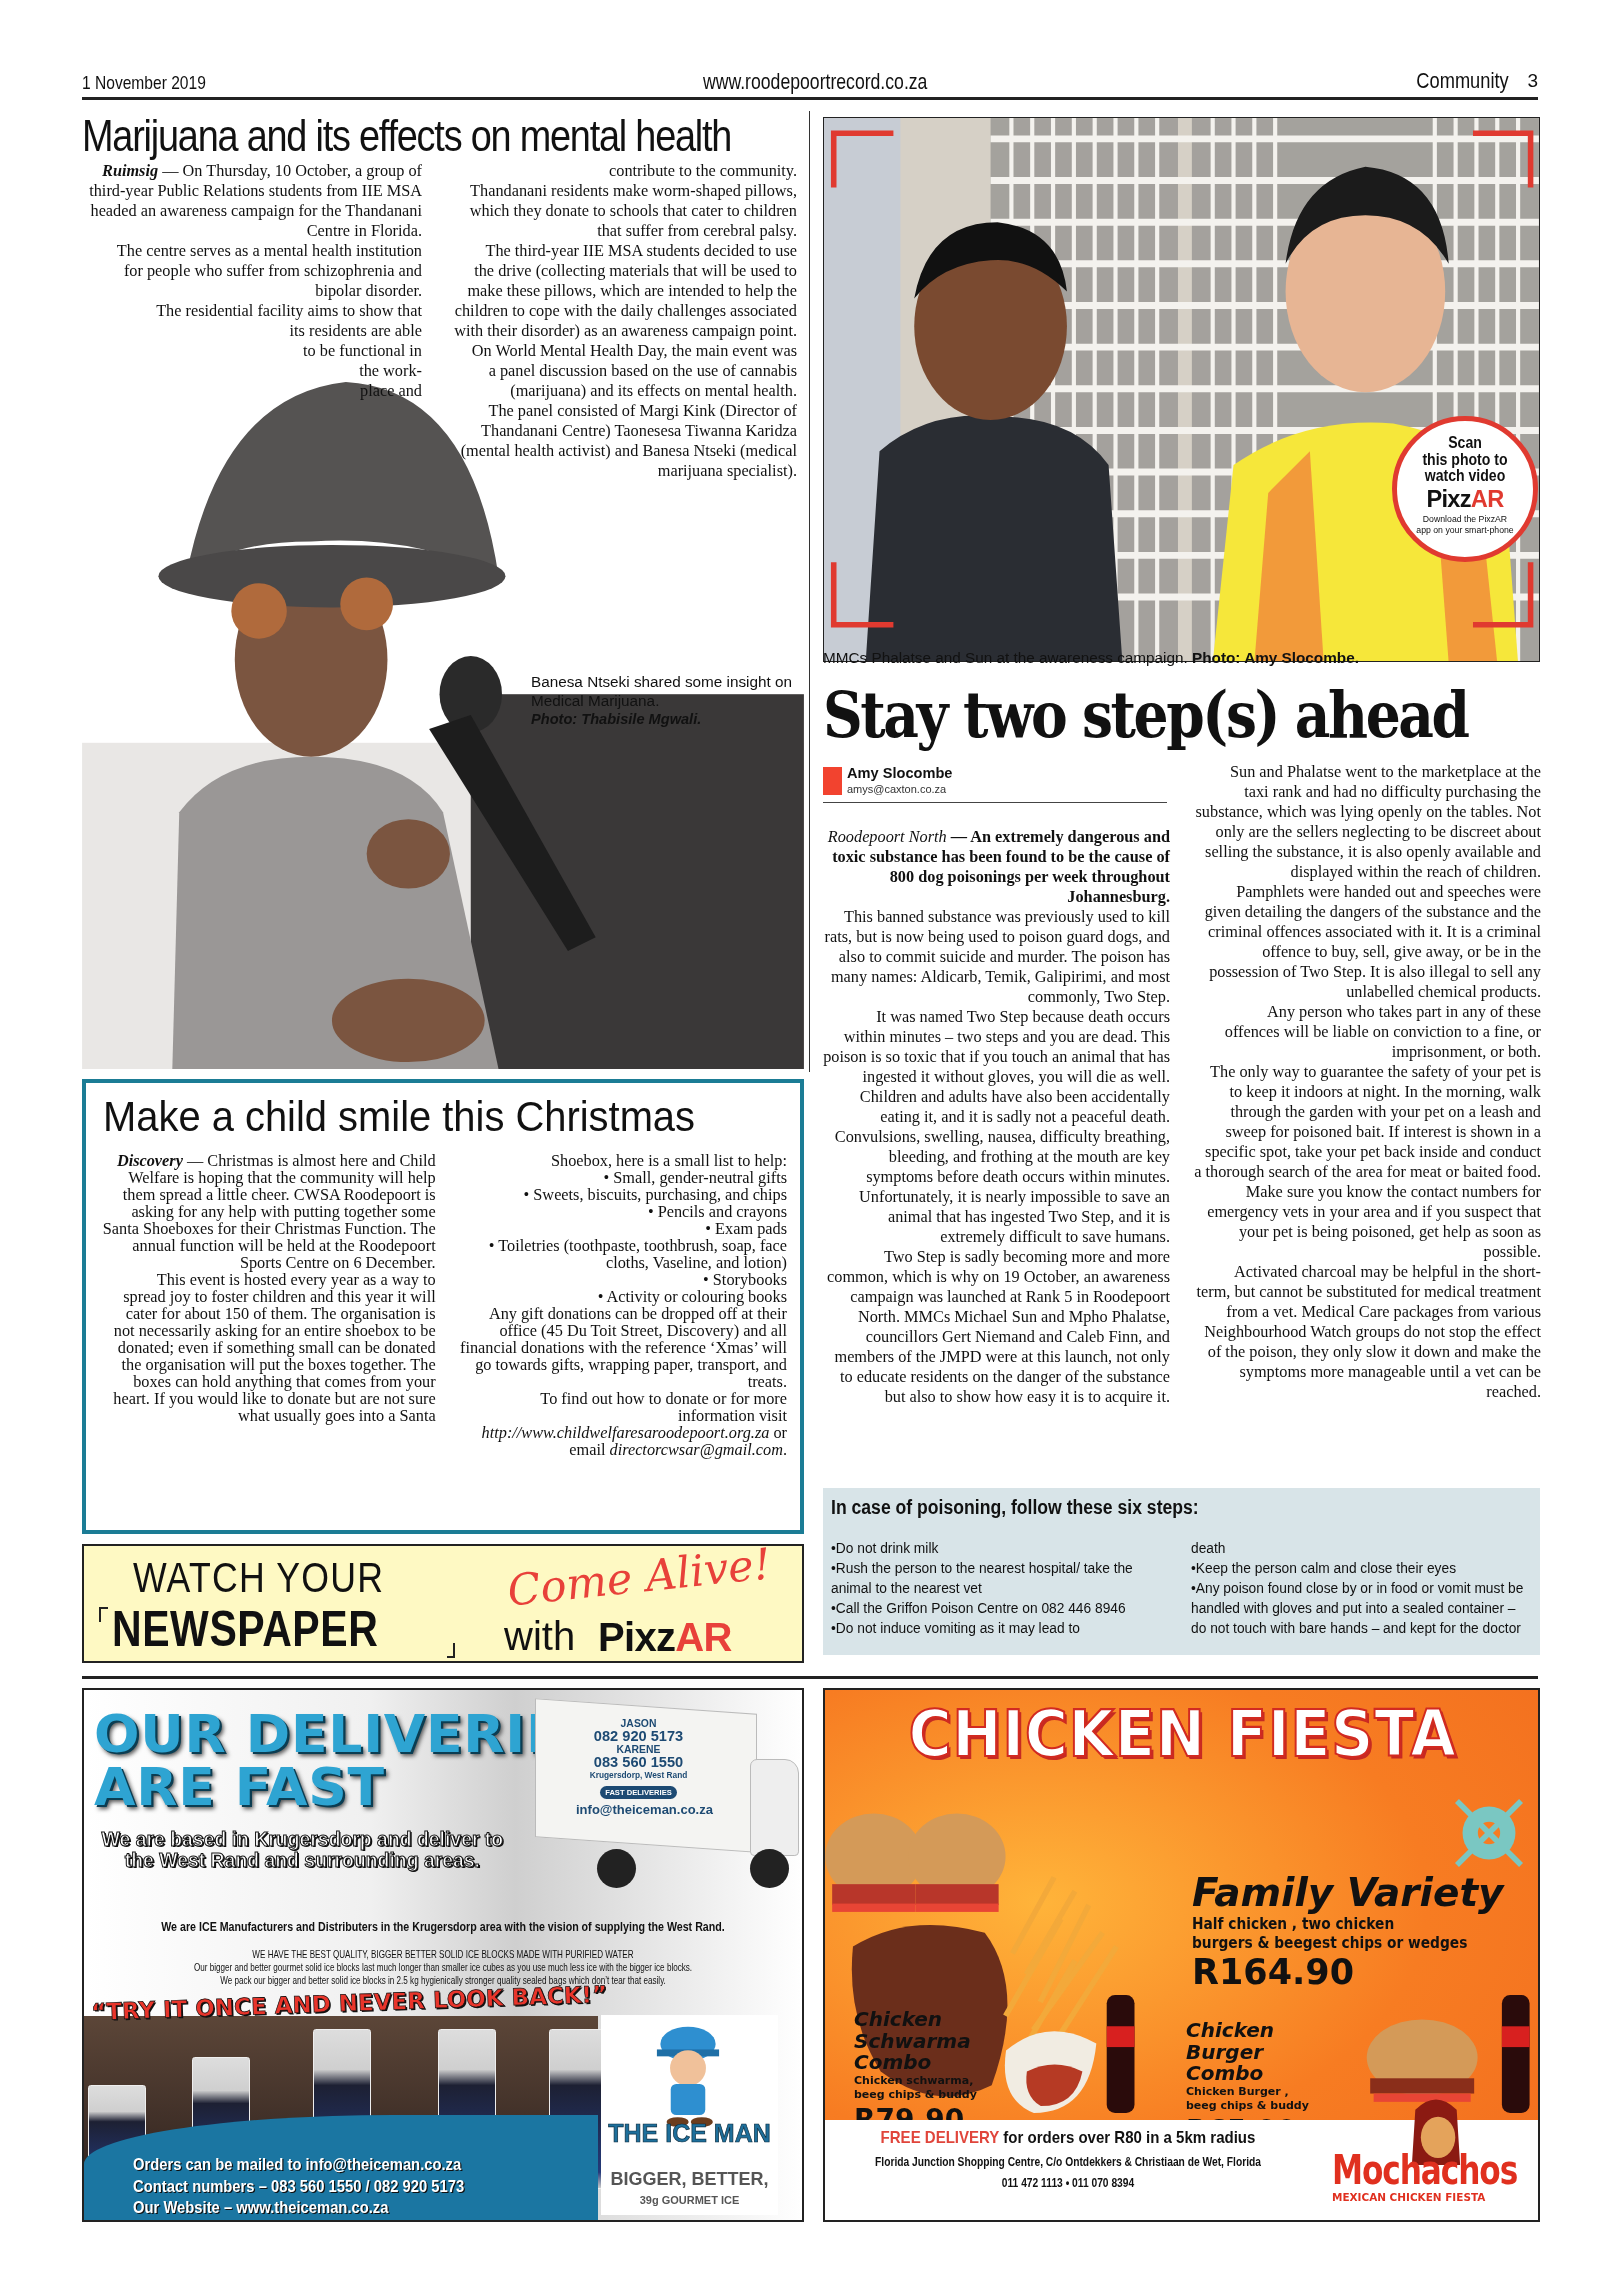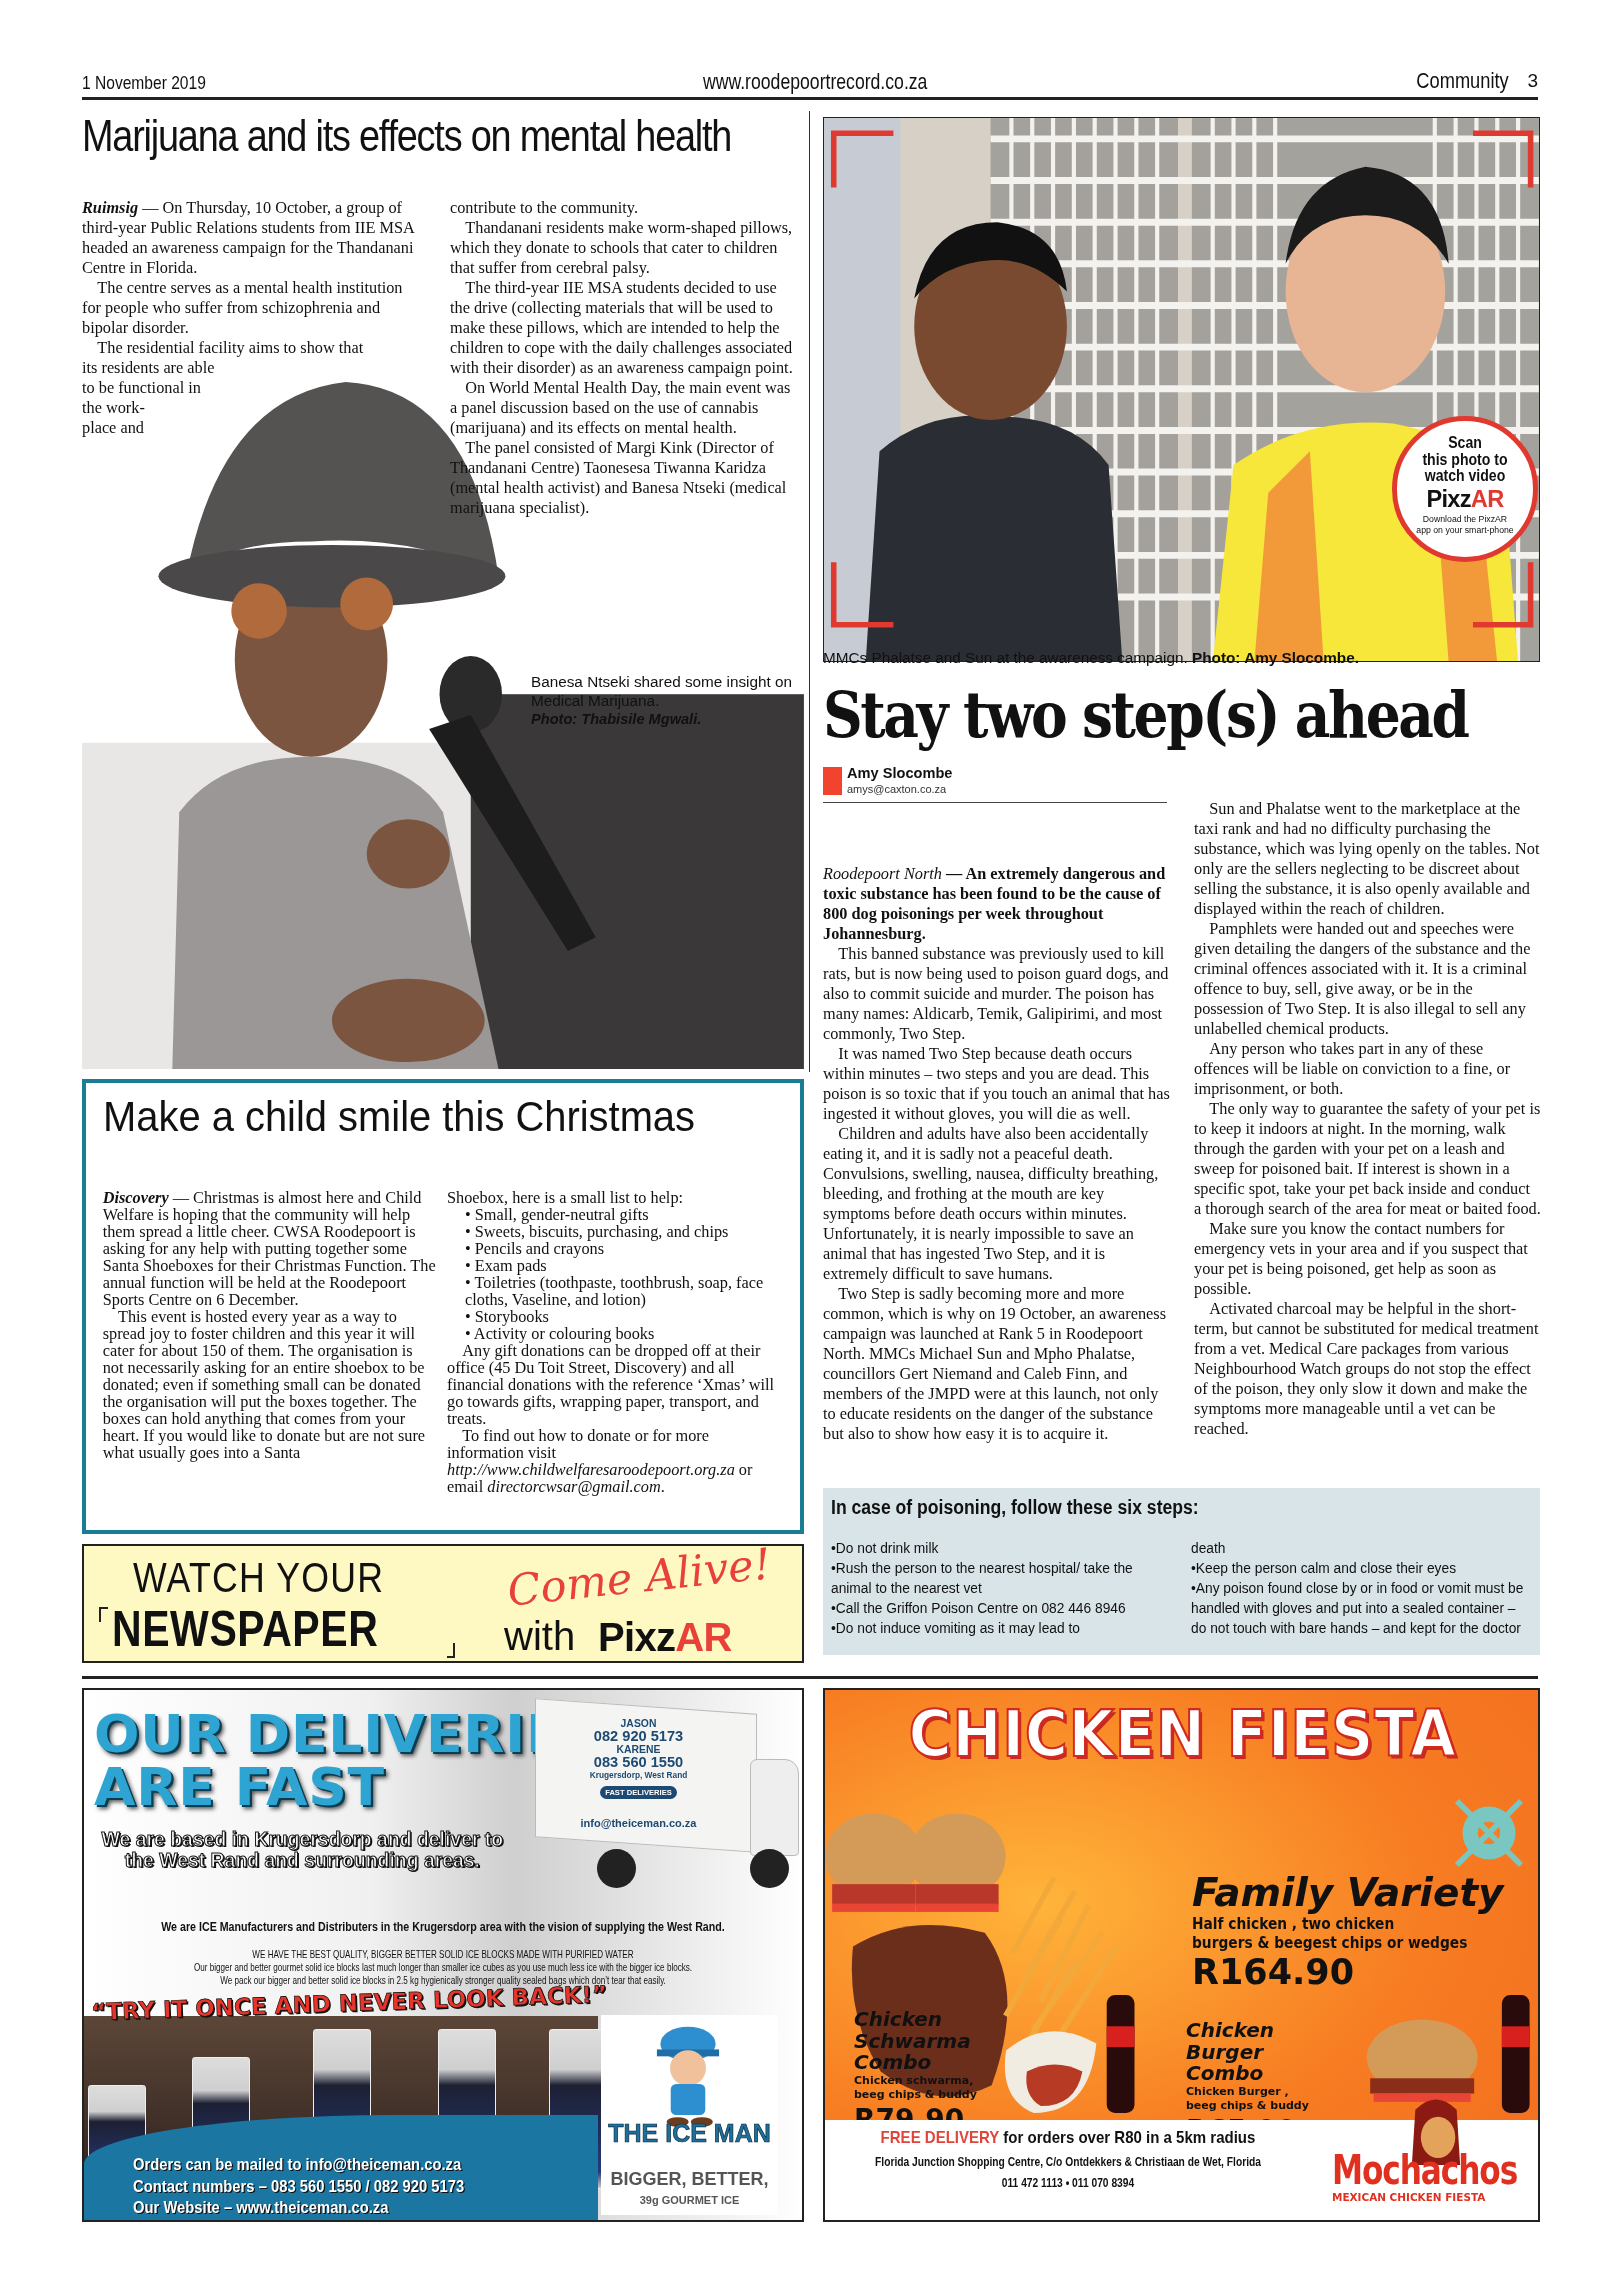--- a/index.html
+++ b/index.html
@@ -11,21 +11,21 @@
   .hdr { left: 82px; top: 69px; width: 1456px; height: 28px; font-family: "Liberation Sans", sans-serif; font-size: 19px; }
   .hdr .date { position: absolute; left: 0; top: 2.8px; transform: scaleX(0.82); transform-origin: left; }
   .hdr .url { position: absolute; left: 621px; top: 1.4px; font-size: 21.5px; transform: scaleX(0.82); transform-origin: left; }
   .hdr .section { position: absolute; right: 29px; top: 0; font-size: 21.5px; transform: scaleX(0.85); transform-origin: right; }
   .hdr .pg { position: absolute; right: 0; top: 1.4px; font-size: 19px; }
   .hdr-rule { left: 82px; top: 97px; width: 1456px; height: 2.8px; background: #222; }
 
   
   .h1 { left: 82px; top: 111px; width: 715px; font-family: "Liberation Sans", sans-serif; font-size: 44px; letter-spacing: -1.4px; transform: scaleX(0.86); transform-origin: left; white-space: nowrap; }
   .col-divider { left: 809px; top: 111px; width: 1.4px; height: 961px; background: #333; }
-  .body-text { font-size: 16.3px; line-height: 20px; text-align: left; margin-top: 37px; }
+  .body-text { font-size: 16.3px; line-height: 20px; text-align: right; }
   .body-text p { text-indent: 15.3px; }
   .body-text p.noindent { text-indent: 0; }
   .dateline { font-weight: bold; font-style: italic; }
 
   .photo1 { left: 82px; top: 368px; width: 722px; height: 701px; overflow: hidden; }
   .caption1 { left: 531px; top: 672px; width: 271px; font-family: "Liberation Sans", sans-serif; font-size: 15.3px; line-height: 19px; }
   .caption1 .credit { font-weight: bold; font-style: italic; font-size: 14.6px; }
 
   
   .photo2 { left: 823px; top: 117px; width: 717px; height: 545px; border: 1.4px solid #222; overflow: hidden; background: #d9d4cc; }
@@ -326,21 +326,21 @@
     <div class="tcab"></div>
     <div class="twheel" style="left:83px; top:146px;"></div>
     <div class="twheel" style="left:236px; top:146px;"></div>
     <div class="tinfo">
       <div>JASON</div>
       <div class="big">082 920 5173</div>
       <div>KARENE</div>
       <div class="big">083 560 1550</div>
       <div style="font-size:8.3px;">Krugersdorp, West Rand</div>
       <div style="display:inline-block; background:#1d4a73; color:#fff; border-radius:7px; padding:0 5.6px; font-size:7.6px; margin-top:4.2px;">FAST DELIVERIES</div>
-      <div style="font-size:11px; margin-top:18px;">info@theiceman.co.za</div>
+      <div style="font-size:13px; margin-top:4px;">info@theiceman.co.za</div>
     </div>
   </div>
 
   <div class="desc d1">We are ICE Manufacturers and Distributers in the Krugersdorp area with the vision of supplying the West Rand.</div>
   <div class="desc d2">
     <div>WE HAVE THE BEST QUALITY, BIGGER BETTER SOLID ICE BLOCKS MADE WITH PURIFIED WATER</div>
     <div>Our bigger and better gourmet solid ice blocks last much longer than smaller ice cubes as you use much less ice with the bigger ice blocks.</div>
     <div>We pack our bigger and better solid ice blocks in 2.5 kg hygienically stronger quality sealed bags which don’t tear that easily.</div>
   </div>
 

